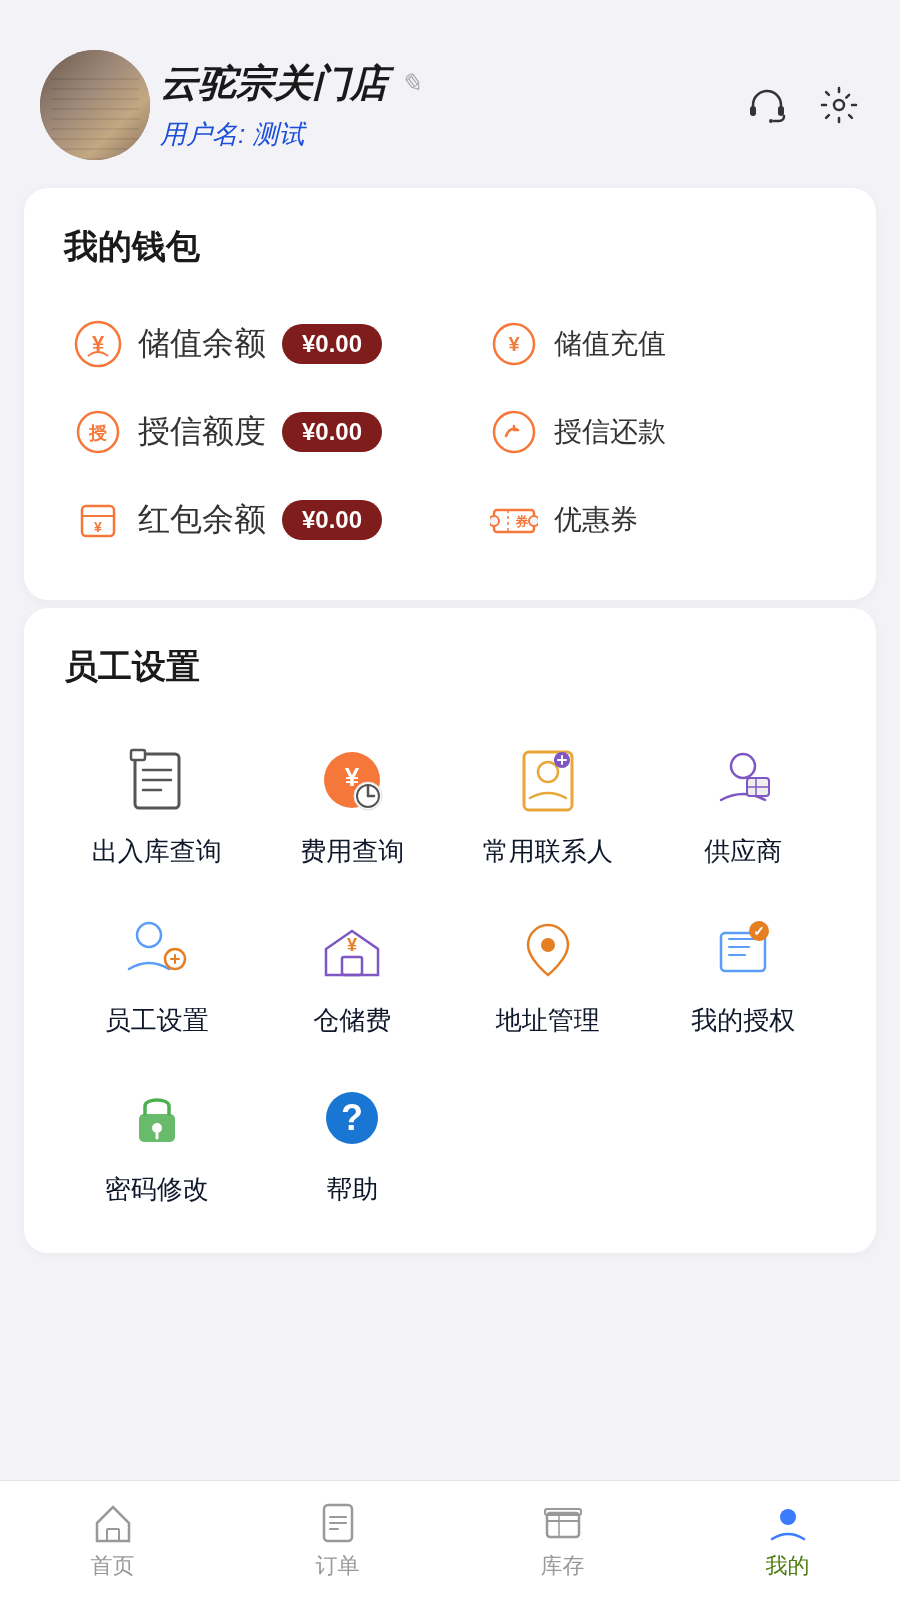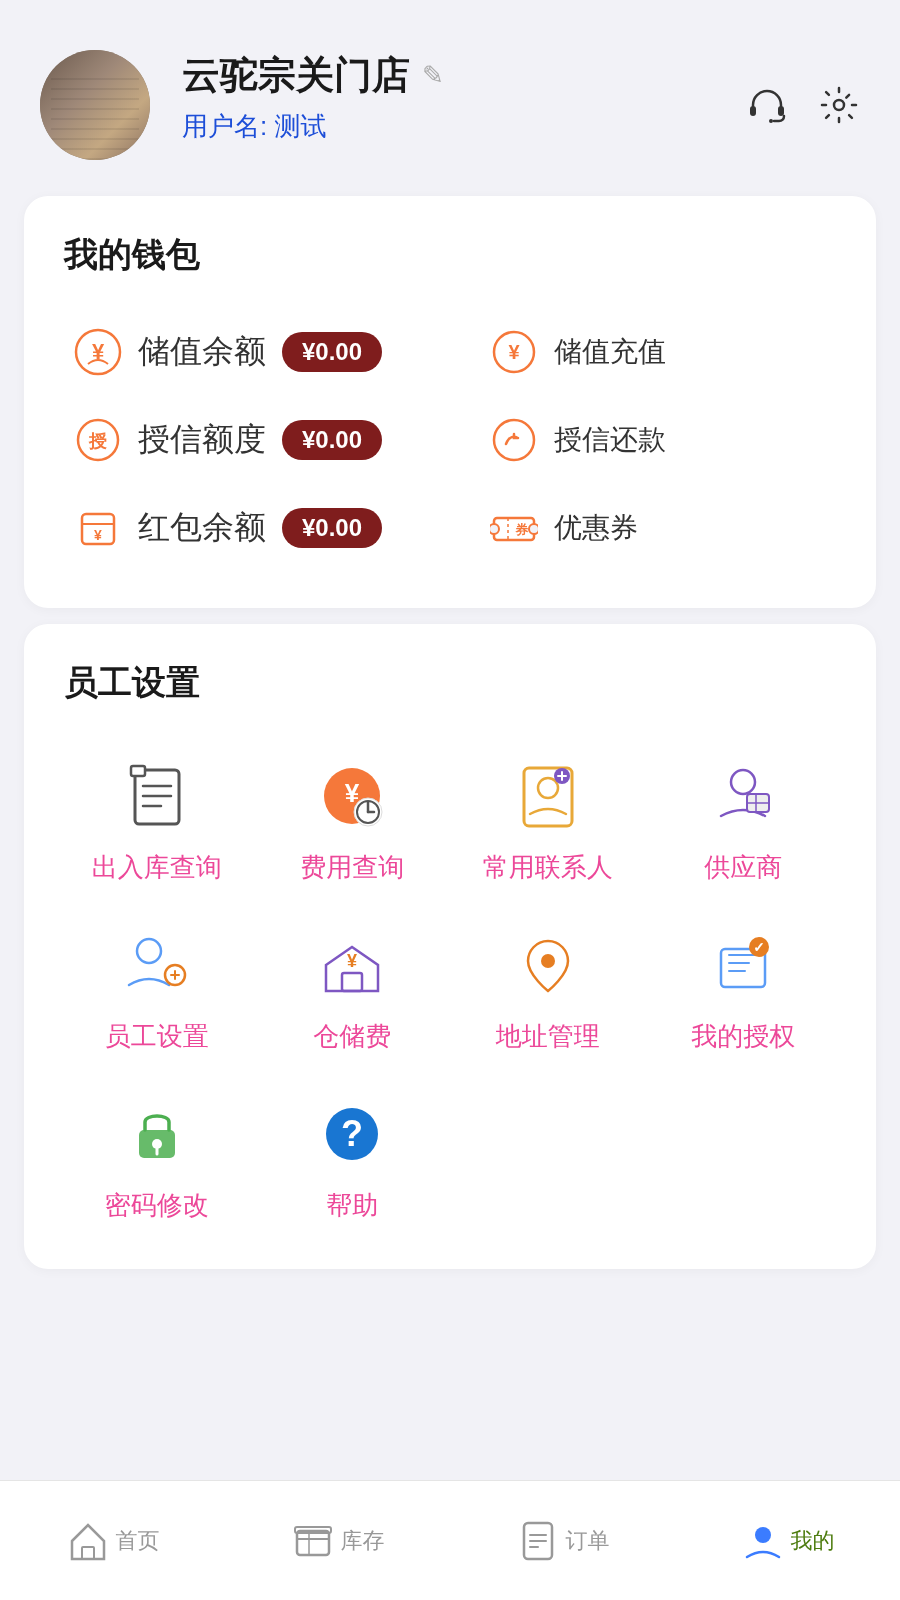--- a/index.html
+++ b/index.html
@@ -16,21 +16,23 @@
     
     .header {
       background: #f2f2f7;
       padding: 50px 40px 20px;
       display: flex;
       align-items: center;
       justify-content: space-between;
     }
     .header-left {
       display: flex;
-      gap: 32px;
+      align-items: center;
+      gap: 10px;
+      font-style: italic;
     }
     .avatar {
       width: 110px;
       height: 110px;
       border-radius: 55px;
       background: #8a7a6a;
       overflow: hidden;
       flex-shrink: 0;
       position: relative;
     }
@@ -81,21 +83,21 @@
     .header-icon {
       font-size: 36px;
       color: #333;
       cursor: pointer;
     }
 
     
     .card {
       background: #fff;
       border-radius: 24px;
-      margin: 16px 24px;
+      margin: 8px 24px;
       padding: 36px 40px;
       box-shadow: 0 2px 12px rgba(0,0,0,0.04);
     }
     .card-title {
       font-size: 34px;
       font-weight: 700;
       color: #1a1a1a;
       margin-bottom: 30px;
     }
 
@@ -162,21 +164,21 @@
     }
     .service-icon-wrap {
       width: 80px;
       height: 80px;
       display: flex;
       align-items: center;
       justify-content: center;
     }
     .service-label {
       font-size: 26px;
-      color: #ec4899;
+      color: #0f172a;
       text-align: left;
     }
 
     
     svg { display: block; }
 
     
     .bottom-nav {
       position: fixed;
       bottom: 0;
@@ -184,21 +186,21 @@
       width: 900px;
       height: 120px;
       background: #fff;
       border-top: 1px solid #e5e5e5;
       display: flex;
       align-items: center;
       justify-content: space-around;
     }
     .nav-item {
       display: flex;
-      flex-direction: row;
+      flex-direction: column;
       align-items: center;
       gap: 6px;
       cursor: pointer;
       padding: 10px 30px;
     }
     .nav-icon {
       font-size: 40px;
       color: #999;
     }
     .nav-icon.active {
@@ -458,39 +460,39 @@
         <path d="M6 22 L22 6 L38 22 L38 40 L6 40 Z" stroke="#999" stroke-width="2.5" fill="none"></path>
         <rect x="16" y="28" width="12" height="12" rx="1" stroke="#999" stroke-width="2"></rect>
       </svg>
     </span>
     <span class="nav-label">首页</span>
   </div>
 
   <div class="nav-item">
     <span class="nav-icon">
       <svg width="44" height="44" viewBox="0 0 44 44" fill="none">
+        <rect x="8" y="4" width="28" height="36" rx="4" stroke="#999" stroke-width="2.5" fill="none"></rect>
+        <line x1="14" y1="16" x2="30" y2="16" stroke="#999" stroke-width="2" stroke-linecap="round"></line>
+        <line x1="14" y1="22" x2="30" y2="22" stroke="#999" stroke-width="2" stroke-linecap="round"></line>
+        <line x1="14" y1="28" x2="22" y2="28" stroke="#999" stroke-width="2" stroke-linecap="round"></line>
+      </svg>
+    </span>
+    <span class="nav-label">订单</span>
+  </div>
+
+  <div class="nav-item">
+    <span class="nav-icon">
+      <svg width="44" height="44" viewBox="0 0 44 44" fill="none">
         <rect x="6" y="12" width="32" height="24" rx="3" stroke="#999" stroke-width="2.5" fill="none"></rect>
         <path d="M6 20h32" stroke="#999" stroke-width="2"></path>
         <line x1="18" y1="12" x2="18" y2="36" stroke="#999" stroke-width="1.5"></line>
         <rect x="4" y="8" width="36" height="6" rx="2" fill="none" stroke="#999" stroke-width="2"></rect>
       </svg>
     </span>
     <span class="nav-label">库存</span>
-  </div>
-
-  <div class="nav-item">
-    <span class="nav-icon">
-      <svg width="44" height="44" viewBox="0 0 44 44" fill="none">
-        <rect x="8" y="4" width="28" height="36" rx="4" stroke="#999" stroke-width="2.5" fill="none"></rect>
-        <line x1="14" y1="16" x2="30" y2="16" stroke="#999" stroke-width="2" stroke-linecap="round"></line>
-        <line x1="14" y1="22" x2="30" y2="22" stroke="#999" stroke-width="2" stroke-linecap="round"></line>
-        <line x1="14" y1="28" x2="22" y2="28" stroke="#999" stroke-width="2" stroke-linecap="round"></line>
-      </svg>
-    </span>
-    <span class="nav-label">订单</span>
   </div>
 
   <div class="nav-item">
     <span class="nav-icon active">
       <svg width="44" height="44" viewBox="0 0 44 44" fill="none">
         <circle cx="22" cy="16" r="8" fill="#3b7cff"></circle>
         <path d="M6 38 Q22 28 38 38" stroke="#3b7cff" stroke-width="2.5" stroke-linecap="round" fill="none"></path>
       </svg>
     </span>
     <span class="nav-label active">我的</span>

